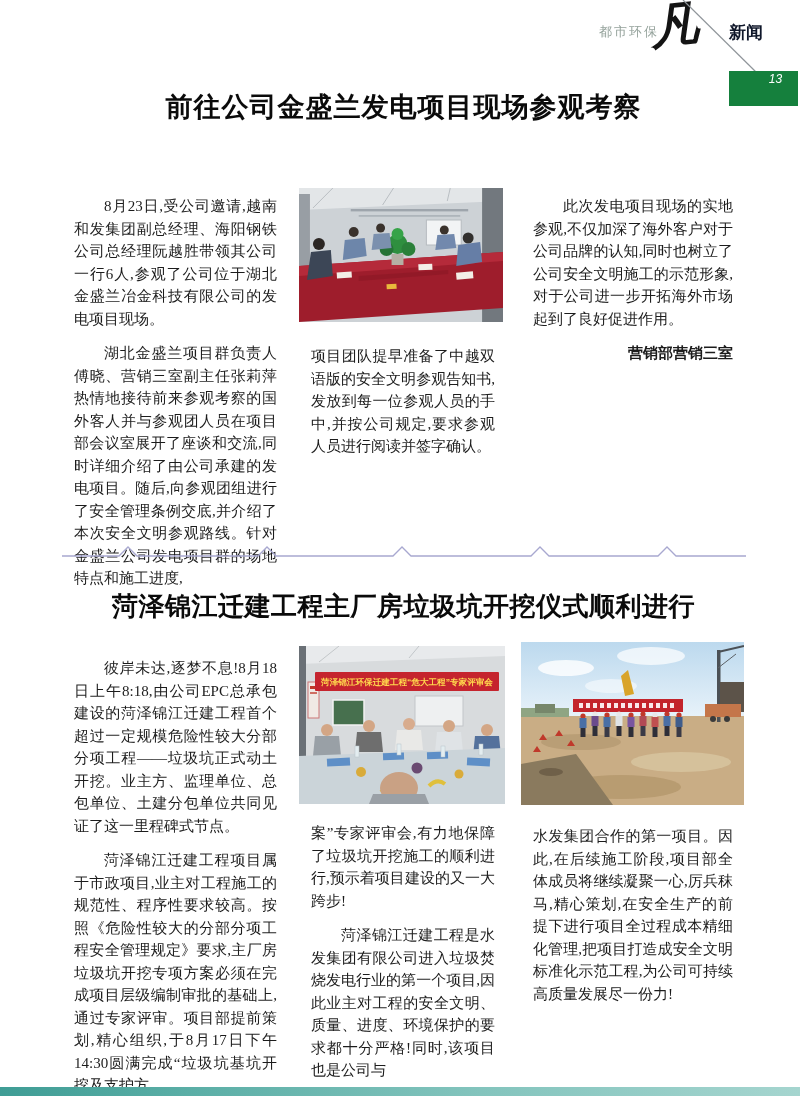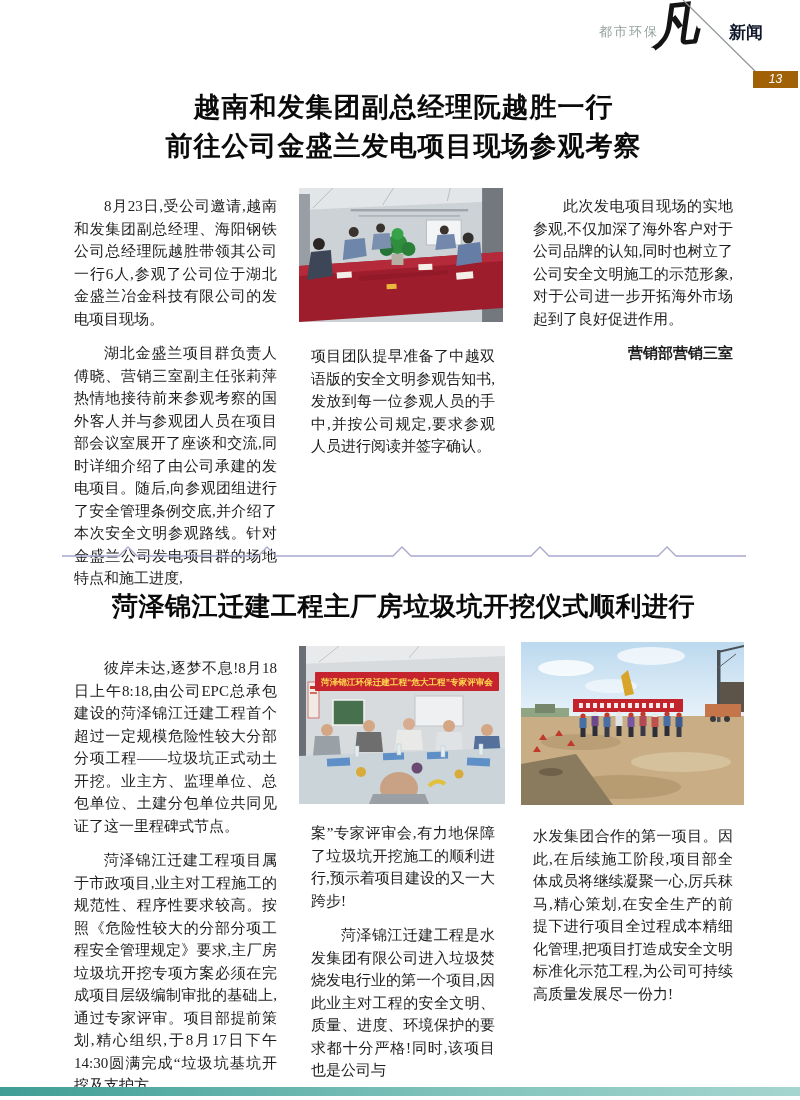--- a/index.html
+++ b/index.html
@@ -7,23 +7,23 @@
         font-family:"Liberation Serif","DejaVu Serif",serif;color:#1a1a1a;}
 
   
   .masthead{position:absolute;left:599px;top:23px;font-size:13px;letter-spacing:2px;
             color:#94a29b;font-family:"Liberation Sans","DejaVu Sans",sans-serif;}
   .calligraphy{position:absolute;left:650px;top:0px;font-size:48px;line-height:52px;
                font-style:italic;font-weight:bold;color:#141414;transform:rotate(-6deg);}
   .header-line{position:absolute;left:655px;top:0;width:110px;height:76px;}
   .section-label{position:absolute;left:729px;top:21px;font-size:17px;font-weight:bold;color:#0f172a;
                  font-family:"Liberation Sans","DejaVu Sans",sans-serif;}
-  .page-badge{position:absolute;right:2px;top:71px;width:45px;height:17px;background:#a16207;
+  .page-badge{position:absolute;right:2px;top:71px;width:45px;height:35px;background:#15803d;
               color:#fff;font-size:12px;font-style:italic;text-align:center;line-height:17px;
-              font-family:"Liberation Sans","DejaVu Sans",sans-serif;}
+              font-family:"Liberation Sans","DejaVu Sans",sans-serif;padding-left:24px;}
 
   
   .title1{position:absolute;left:62px;top:88px;width:683px;text-align:center;
           font-family:"Liberation Sans","DejaVu Sans",sans-serif;font-weight:900;
           font-size:27px;line-height:39px;color:#0a0a0a;letter-spacing:1px;}
   .title2{position:absolute;left:62px;top:590px;width:683px;text-align:center;
           font-family:"Liberation Sans","DejaVu Sans",sans-serif;font-weight:900;
           font-size:26px;line-height:32px;color:#0a0a0a;letter-spacing:0.5px;}
 
   
@@ -56,21 +56,20 @@
 
   <div class="masthead">都市环保</div>
   <div class="calligraphy">凡</div>
   <svg class="header-line" viewBox="0 0 110 76">
     <line x1="28" y1="0" x2="102" y2="73" stroke="#8f959a" stroke-width="1.2"></line>
   </svg>
   <div class="section-label">新闻</div>
   <div class="page-badge">13</div>
 
   <div class="title1">
-    <div>越南和发集团副总经理阮越胜一行</div>
     <div>前往公司金盛兰发电项目现场参观考察</div>
   </div>
 
   <div class="col a1c1">
     <p>8月23日,受公司邀请,越南和发集团副总经理、海阳钢铁公司总经理阮越胜带领其公司一行6人,参观了公司位于湖北金盛兰冶金科技有限公司的发电项目现场。</p>
     <p>湖北金盛兰项目群负责人傅晓、营销三室副主任张莉萍热情地接待前来参观考察的国外客人并与参观团人员在项目部会议室展开了座谈和交流,同时详细介绍了由公司承建的发电项目。随后,向参观团组进行了安全管理条例交底,并介绍了本次安全文明参观路线。针对金盛兰公司发电项目群的场地特点和施工进度,</p>
   </div>
 
   <div class="col a1c2">
     <svg class="photo photo1" viewBox="0 0 205 134" preserveAspectRatio="none">

